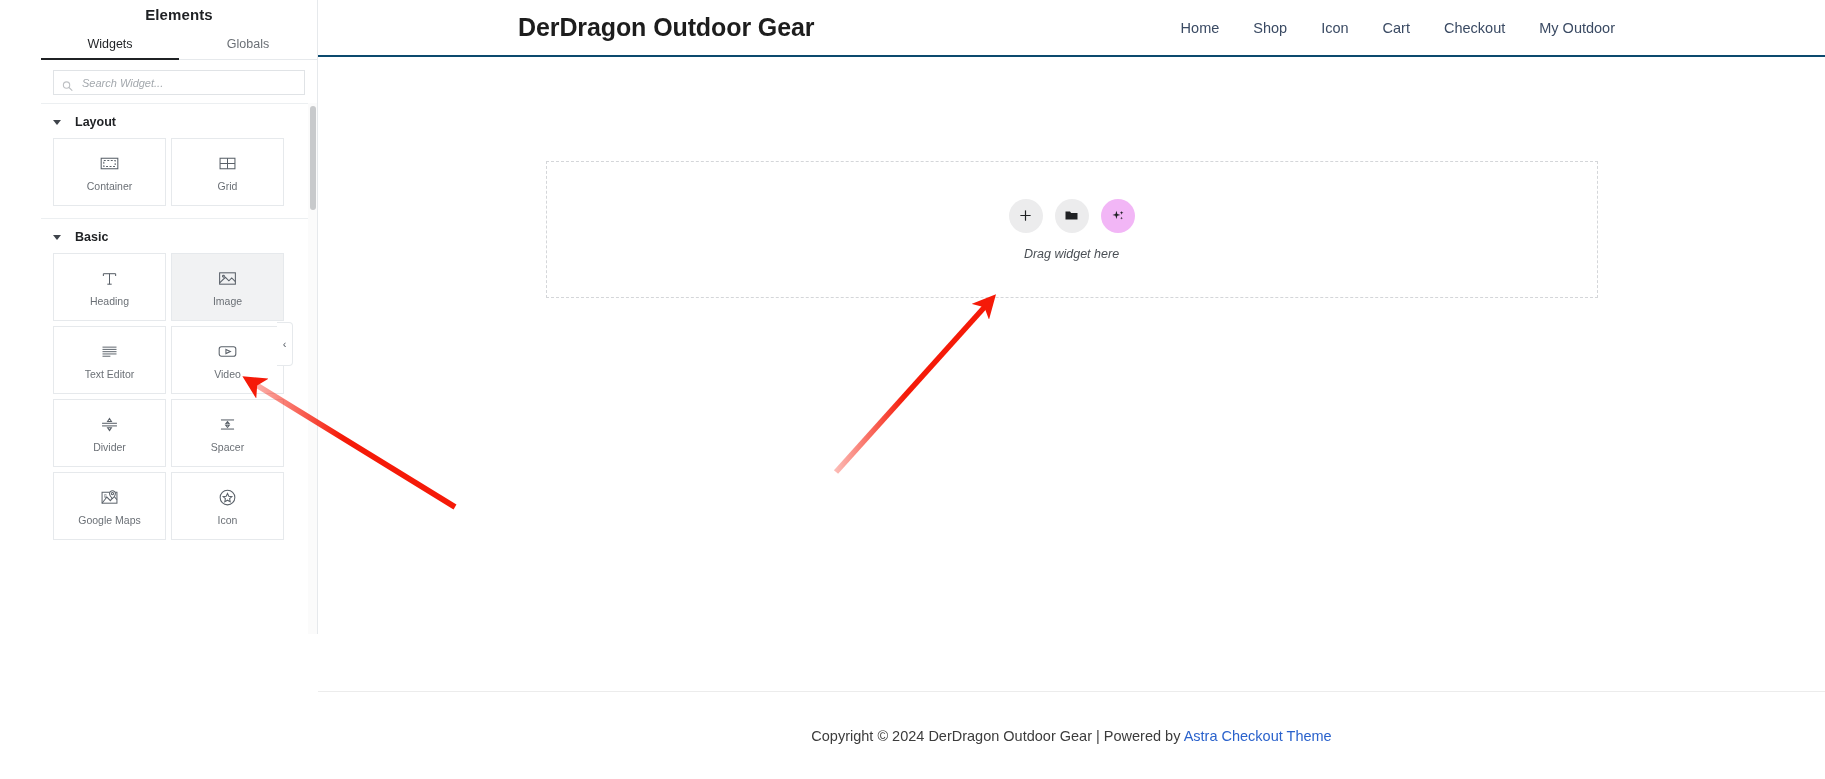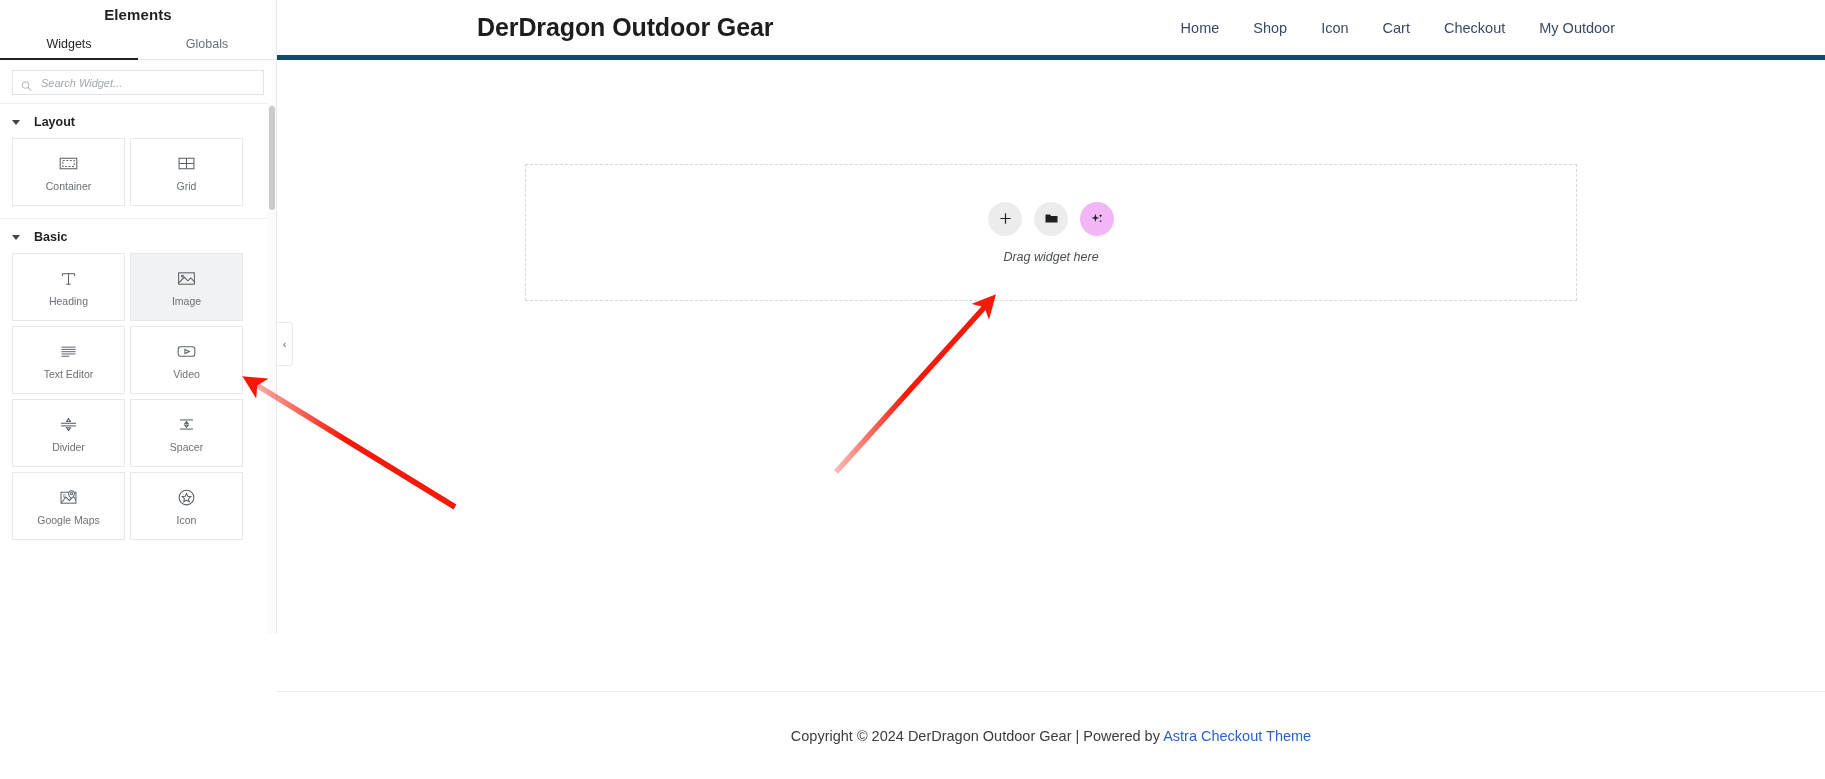--- a/index.html
+++ b/index.html
@@ -17,20 +17,21 @@
   
   #panel {
     position: relative;
     width: 277px;
     height: 634px;
     background: #ffffff;
     border-right: 1px solid #e6e9ec;
     display: flex;
     flex-direction: column;
     flex: 0 0 277px;
+    margin-left: 41px;
   }
 
   #panel-header {
     height: 28px;
     display: flex;
     align-items: center;
     justify-content: center;
     background: #fff;
   }
   #panel-title {
@@ -233,21 +234,21 @@
     font-size: 14.5px;
     color: #3a4a63;
     text-decoration: none;
     white-space: nowrap;
     cursor: pointer;
   }
 
   #canvas {
     flex: 1;
     background: #ffffff;
-    border-top: 5px solid #0c4a6e;
+    border-top: 2px solid #0c4a6e;
     position: relative;
     display: flex;
     justify-content: center;
   }
 
   #dropzone {
     position: absolute;
     left: 50%;
     transform: translateX(-50%);
     top: 104px;

